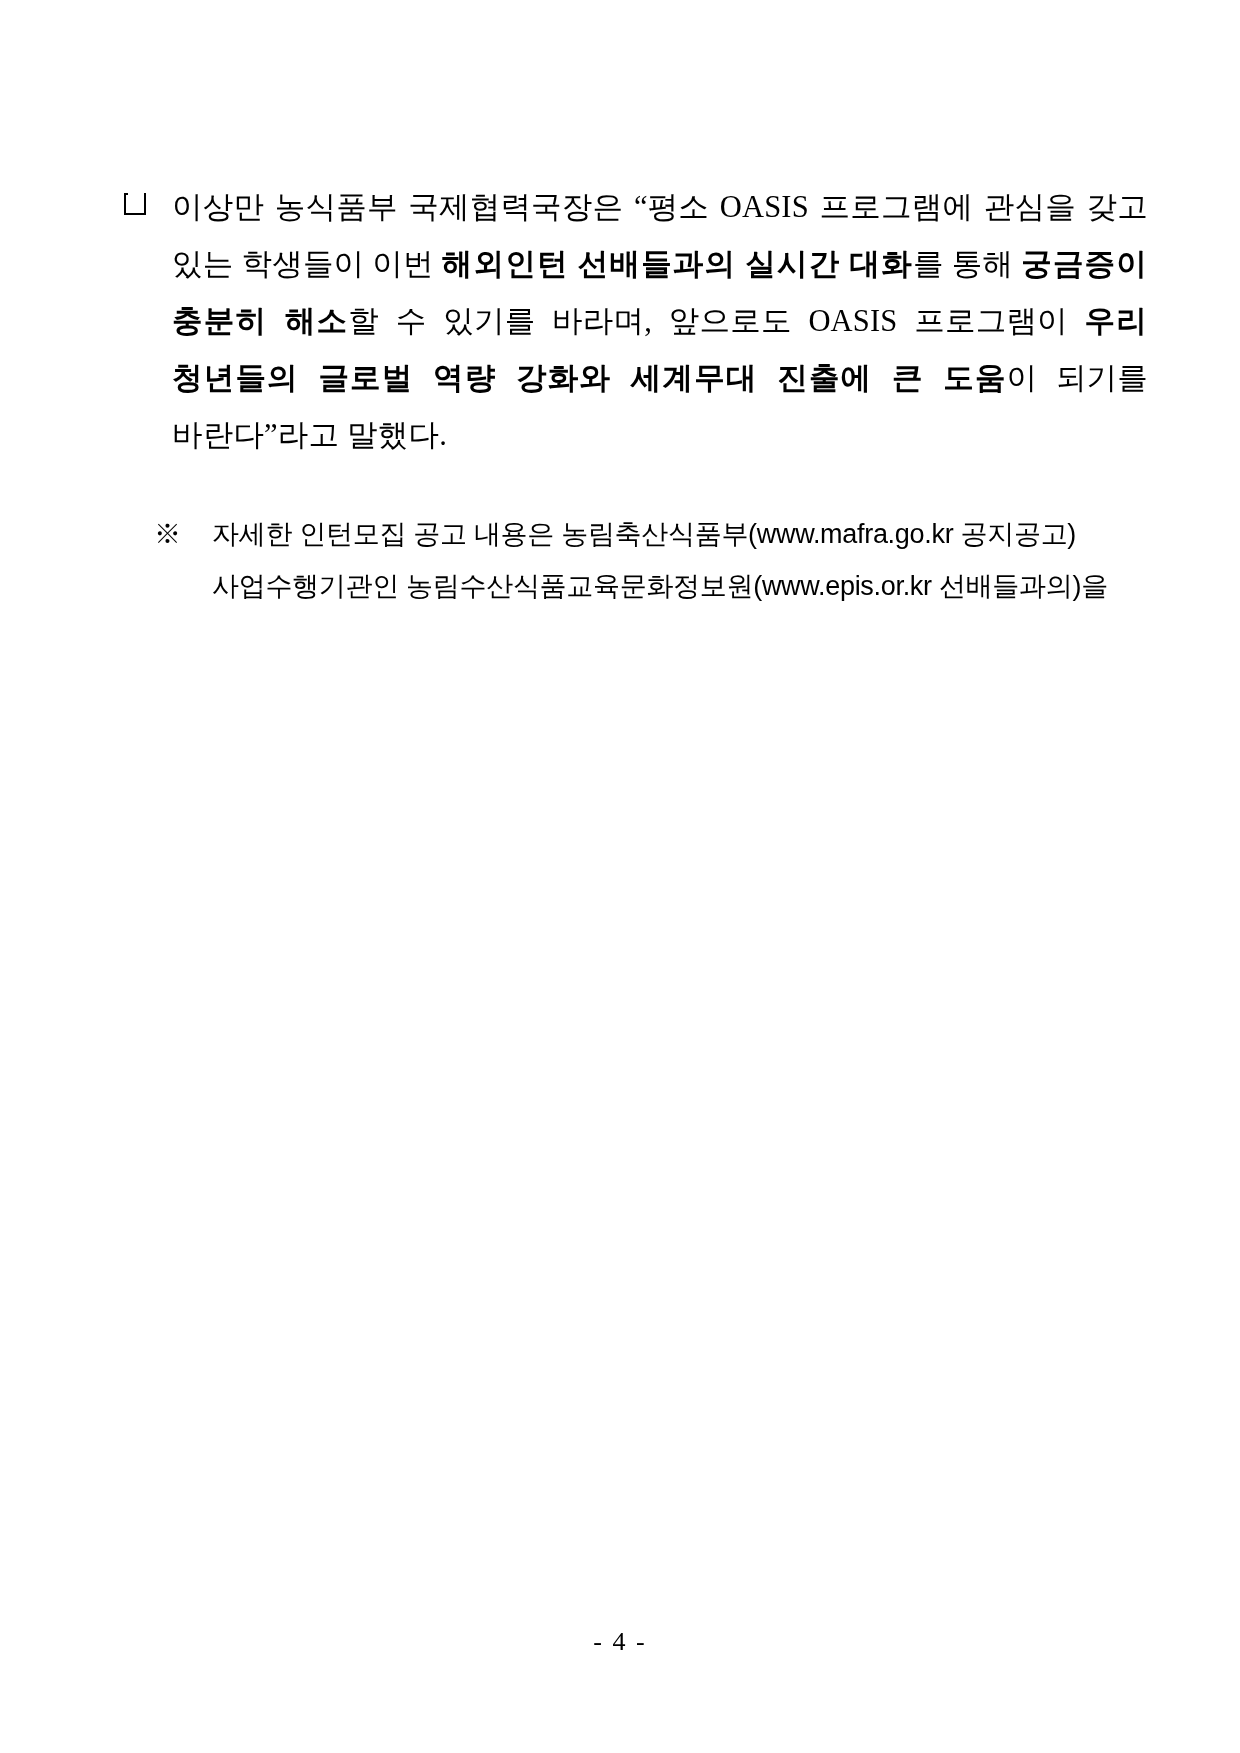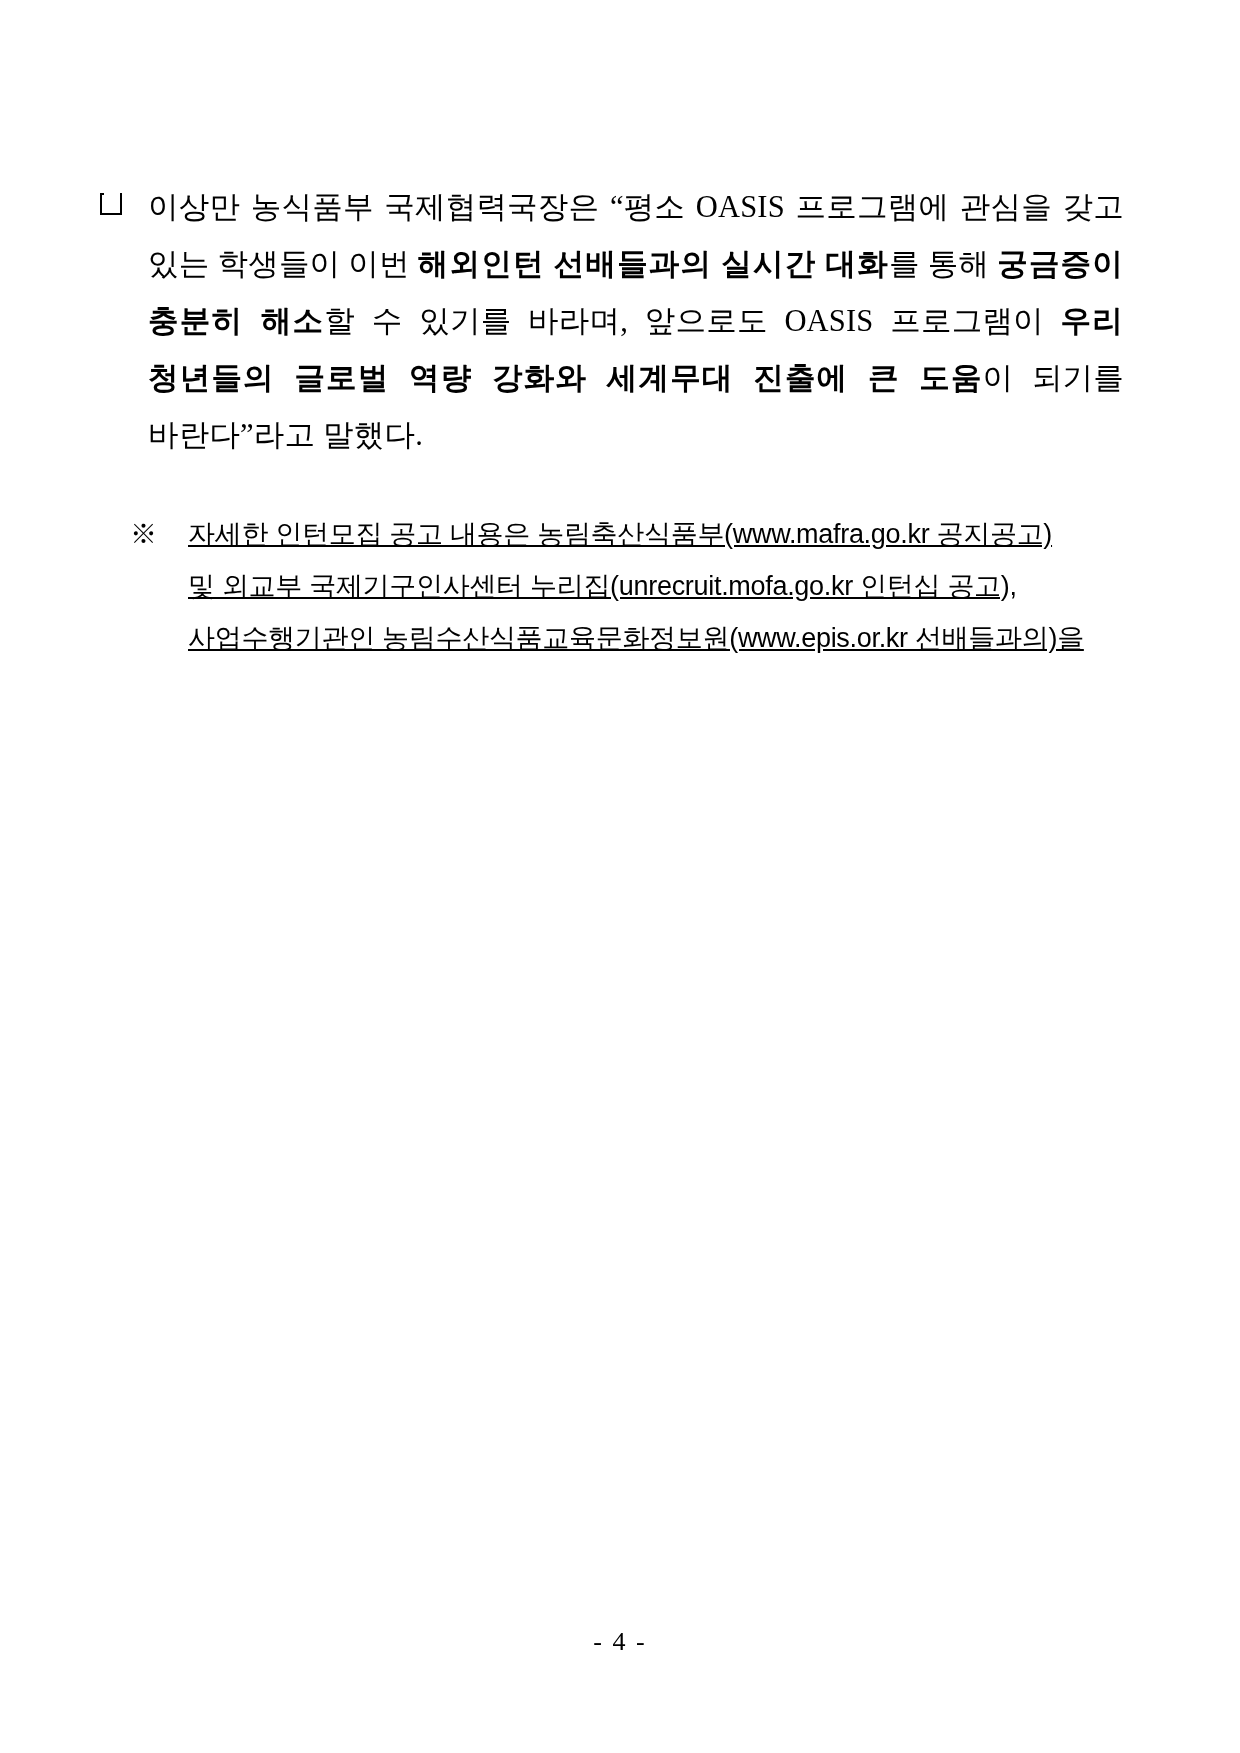--- a/index.html
+++ b/index.html
@@ -13,21 +13,21 @@
     height: 1753px;
     margin: 0 auto;
     background: #ffffff;
     font-family: "Liberation Serif", serif;
     color: #000000;
     overflow: hidden;
   }
 
   .content {
     position: absolute;
-    left: 100px;
+    left: 124px;
     top: 148px;
     width: 1024px;
   }
 
   
   .quote-block {
     position: relative;
     padding-left: 48px;
   }
   .bullet-square {
@@ -78,21 +78,20 @@
     position: absolute;
     left: 30px;
     top: 0px;
     font-family: "Liberation Sans", sans-serif;
     font-size: 27px;
     line-height: 52px;
   }
   .note-line {
     display: block;
     white-space: nowrap;
-    text-decoration: underline;
   }
 
   
   .page-number {
     position: absolute;
     left: 0;
     right: 0;
     bottom: 96px;
     text-align: center;
     font-family: "Liberation Serif", serif;
@@ -110,21 +109,20 @@
     <div class="quote-block">
       <span class="bullet-square"></span>
       <p class="quote-text">
         <span>이상만 농식품부 국제협력국장은 “평소 OASIS 프로그램에 관심을 갖고 있는 학생들이 이번 </span><span class="bold">해외인턴 선배들과의 실시간 대화</span><span>를 통해 </span><span class="bold">궁금증이 충분히 해소</span><span>할 수 있기를 바라며, 앞으로도 OASIS 프로그램이 </span><span class="bold">우리 청년들의 글로벌 역량 강화와 세계무대 진출에 큰 도움</span><span>이 되기를 바란다”라고 말했다.</span>
       </p>
     </div>
 
     <div class="note-block">
       <span class="note-mark">※</span>
       <span class="note-line">자세한 인턴모집 공고 내용은 농림축산식품부(www.mafra.go.kr 공지공고)</span>
-      <span class="note-line">및 외교부 국제기구인사센터 누리집(unrecruit.mofa.go.kr 인턴십 공고),</span>
       <span class="note-line">사업수행기관인 농림수산식품교육문화정보원(www.epis.or.kr 선배들과의)을</span>
     </div>
 
   </div>
 
   <div class="page-number">- 4 -</div>
 
 </div>
 
 </body></html>

